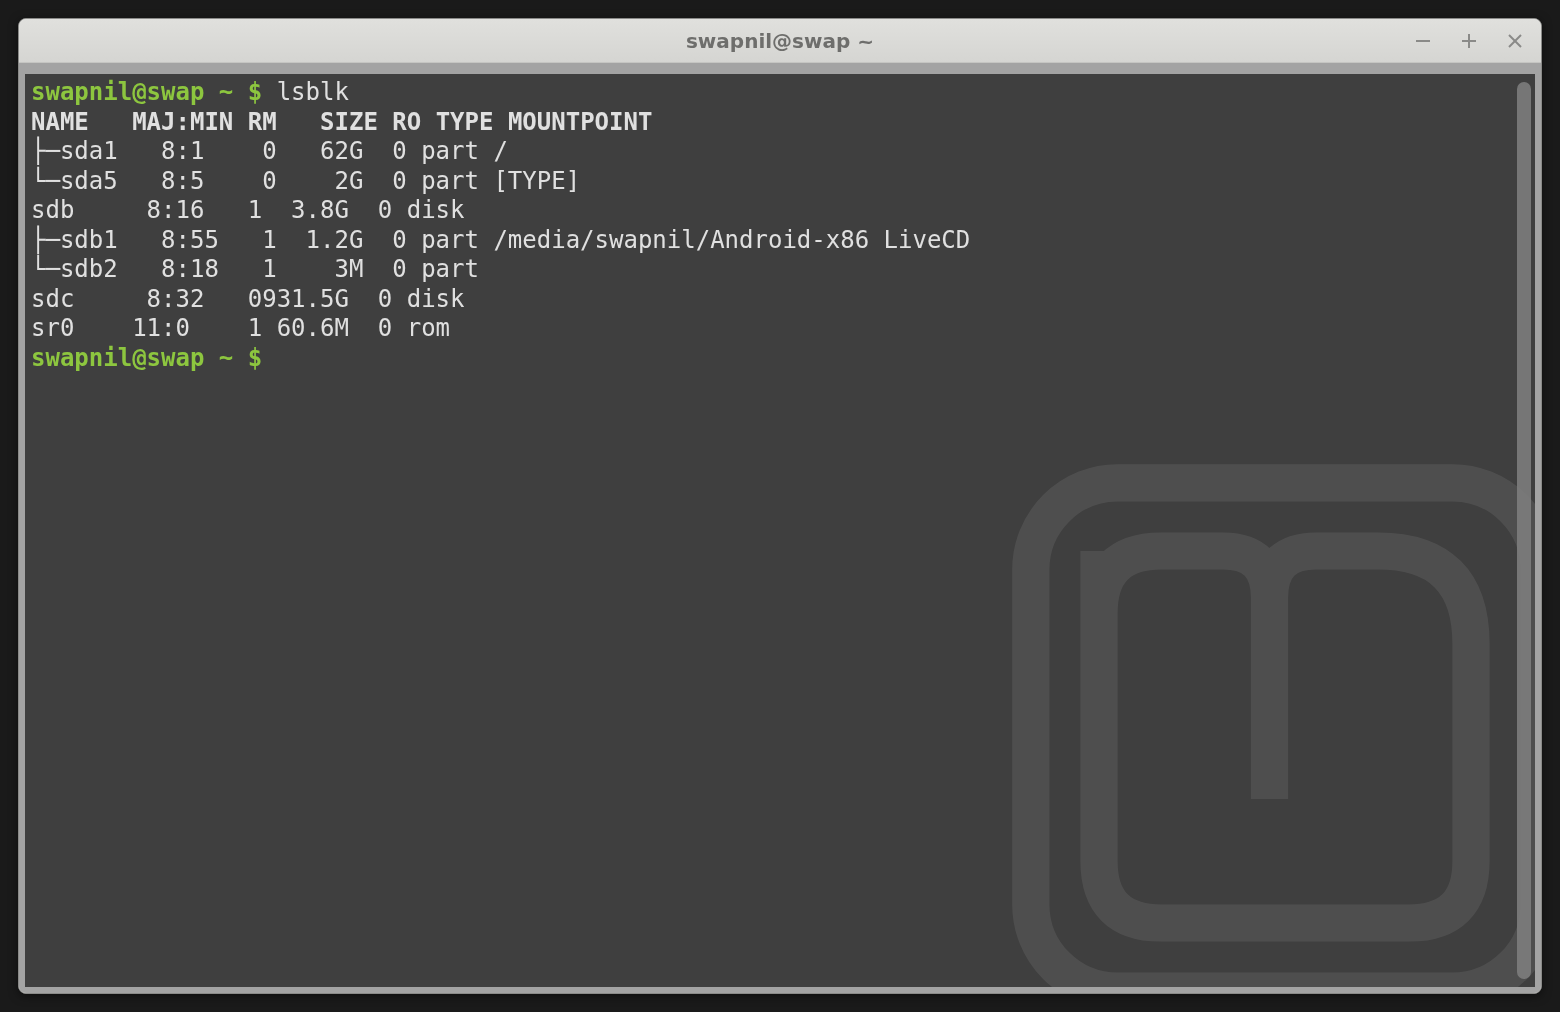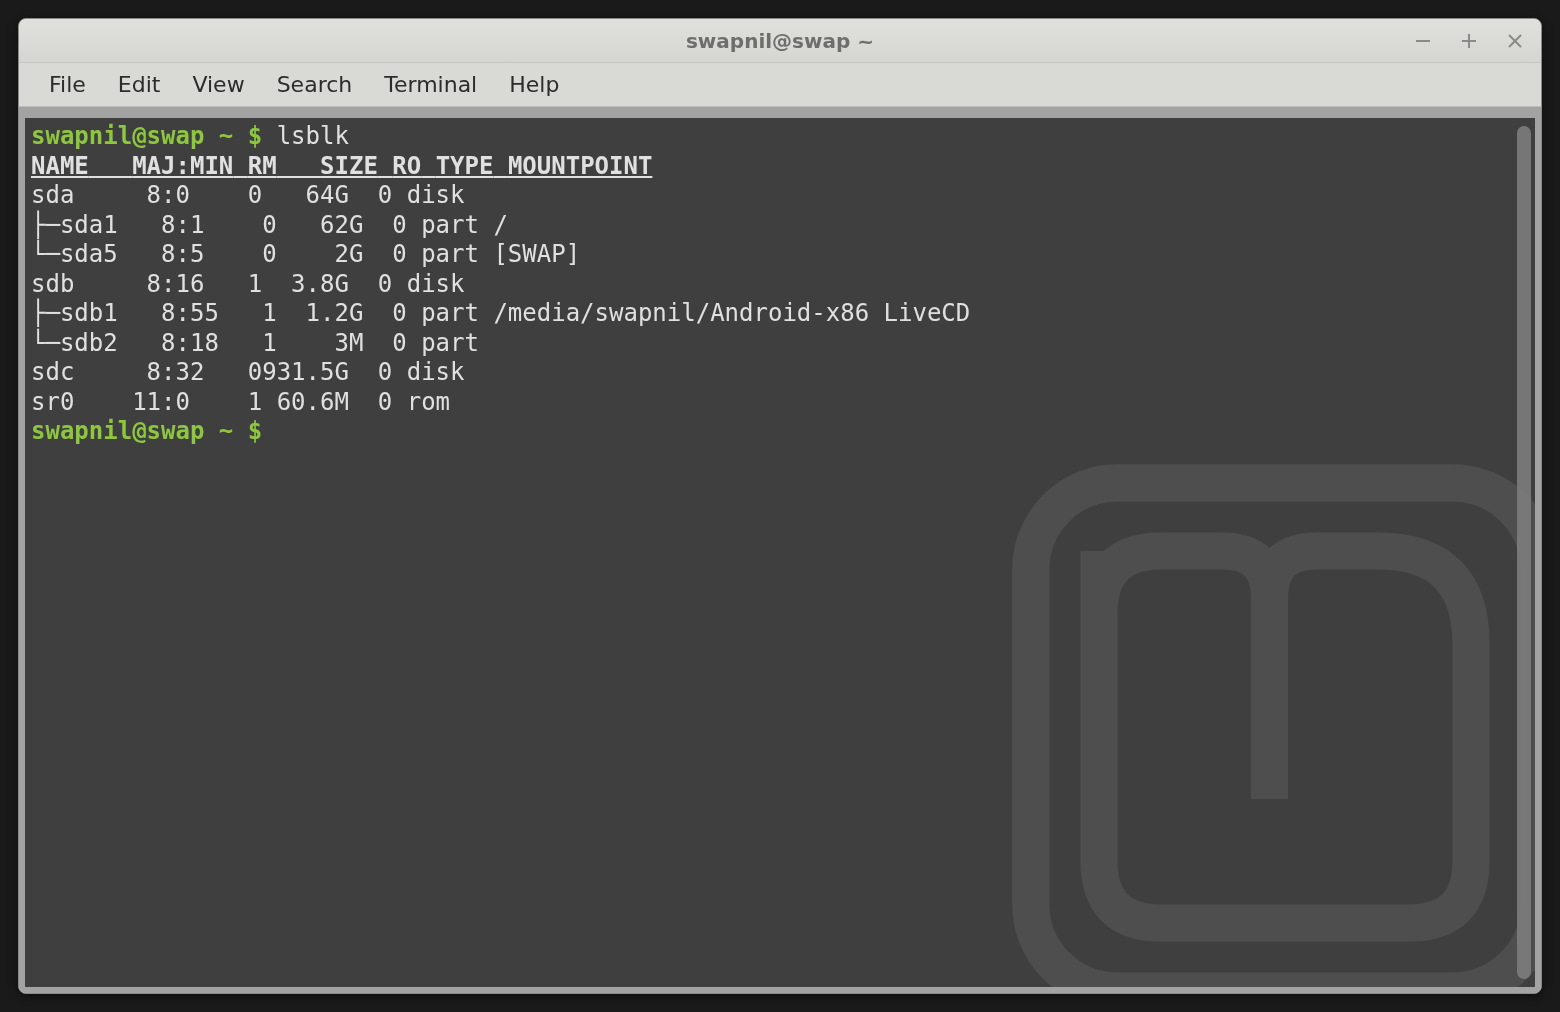--- a/index.html
+++ b/index.html
@@ -116,21 +116,20 @@
     .prompt-dollar {
       color: #8dc63f;
       font-weight: bold;
     }
     .cmd {
       color: #e0e0e0;
     }
     .header {
       color: #e0e0e0;
       font-weight: bold;
-      text-decoration: underline;
     }
     .scrollbar {
       width: 14px;
       position: absolute;
       right: 4px;
       top: 8px;
       bottom: 8px;
       border-radius: 7px;
       background: #808080;
       opacity: 0.85;
@@ -170,48 +169,39 @@
       </div>
       <div class="window-control">
         <svg viewBox="0 0 18 18">
             <line x1="3" y1="3" x2="15" y2="15"></line>
             <line x1="15" y1="3" x2="3" y2="15"></line>
           </svg>
       </div>
     </div>
   </div>
 
-  <div class="menubar">
-    <div class="menu-item">File</div>
-    <div class="menu-item">Edit</div>
-    <div class="menu-item">View</div>
-    <div class="menu-item">Search</div>
-    <div class="menu-item">Terminal</div>
-    <div class="menu-item">Help</div>
-  </div>
 
   <div class="terminal-wrap">
     <div class="terminal">
 
       <div class="watermark">
         <svg viewBox="0 0 200 200">
           <g stroke="#ffffff" stroke-width="12" fill="none">
             <path d="M 40 40 L 40 140 Q 40 160 60 160 L 140 160 Q 160 160 160 140 L 160 70 Q 160 40 130 40 L 110 40 Q 95 40 95 55 L 95 120 M 95 55 Q 95 40 80 40 L 60 40 Q 40 40 40 60"></path>
             <rect x="18" y="18" width="164" height="164" rx="28" ry="28"></rect>
           </g>
         </svg>
       </div>
 
       <div class="term-line"><span class="prompt-user">swapnil@swap</span> <span class="prompt-tilde">~</span> <span class="prompt-dollar">$</span> <span class="cmd">lsblk</span></div>
 
       <div class="term-line header"><span>NAME</span>   <span>MAJ:MIN</span> <span>RM</span>   <span>SIZE</span> <span>RO</span> <span>TYPE</span> <span>MOUNTPOINT</span></div>
 
-      <div class="term-line"><span>sda  </span><span>   8:0  </span><span>  0</span><span>   64G</span><span>  0</span><span> disk</span><span></span></div>
       <div class="term-line"><span>├─sda1</span><span>   8:1  </span><span>  0</span><span>   62G</span><span>  0</span><span> part</span><span> /</span></div>
-      <div class="term-line"><span>└─sda5</span><span>   8:5  </span><span>  0</span><span>    2G</span><span>  0</span><span> part</span><span> [SWAP]</span></div>
+      <div class="term-line"><span>└─sda5</span><span>   8:5  </span><span>  0</span><span>    2G</span><span>  0</span><span> part</span><span> [TYPE]</span></div>
       <div class="term-line"><span>sdb  </span><span>   8:16 </span><span>  1</span><span>  3.8G</span><span>  0</span><span> disk</span><span></span></div>
       <div class="term-line"><span>├─sdb1</span><span>   8:55 </span><span>  1</span><span>  1.2G</span><span>  0</span><span> part</span><span> /media/swapnil/Android-x86 LiveCD</span></div>
       <div class="term-line"><span>└─sdb2</span><span>   8:18 </span><span>  1</span><span>    3M</span><span>  0</span><span> part</span><span></span></div>
       <div class="term-line"><span>sdc  </span><span>   8:32 </span><span>  0</span><span>931.5G</span><span>  0</span><span> disk</span><span></span></div>
       <div class="term-line"><span>sr0  </span><span>  11:0  </span><span>  1</span><span> 60.6M</span><span>  0</span><span> rom</span><span></span></div>
 
       <div class="term-line"><span class="prompt-user">swapnil@swap</span> <span class="prompt-tilde">~</span> <span class="prompt-dollar">$</span> </div>
 
       <div class="scrollbar"></div>
     </div>

